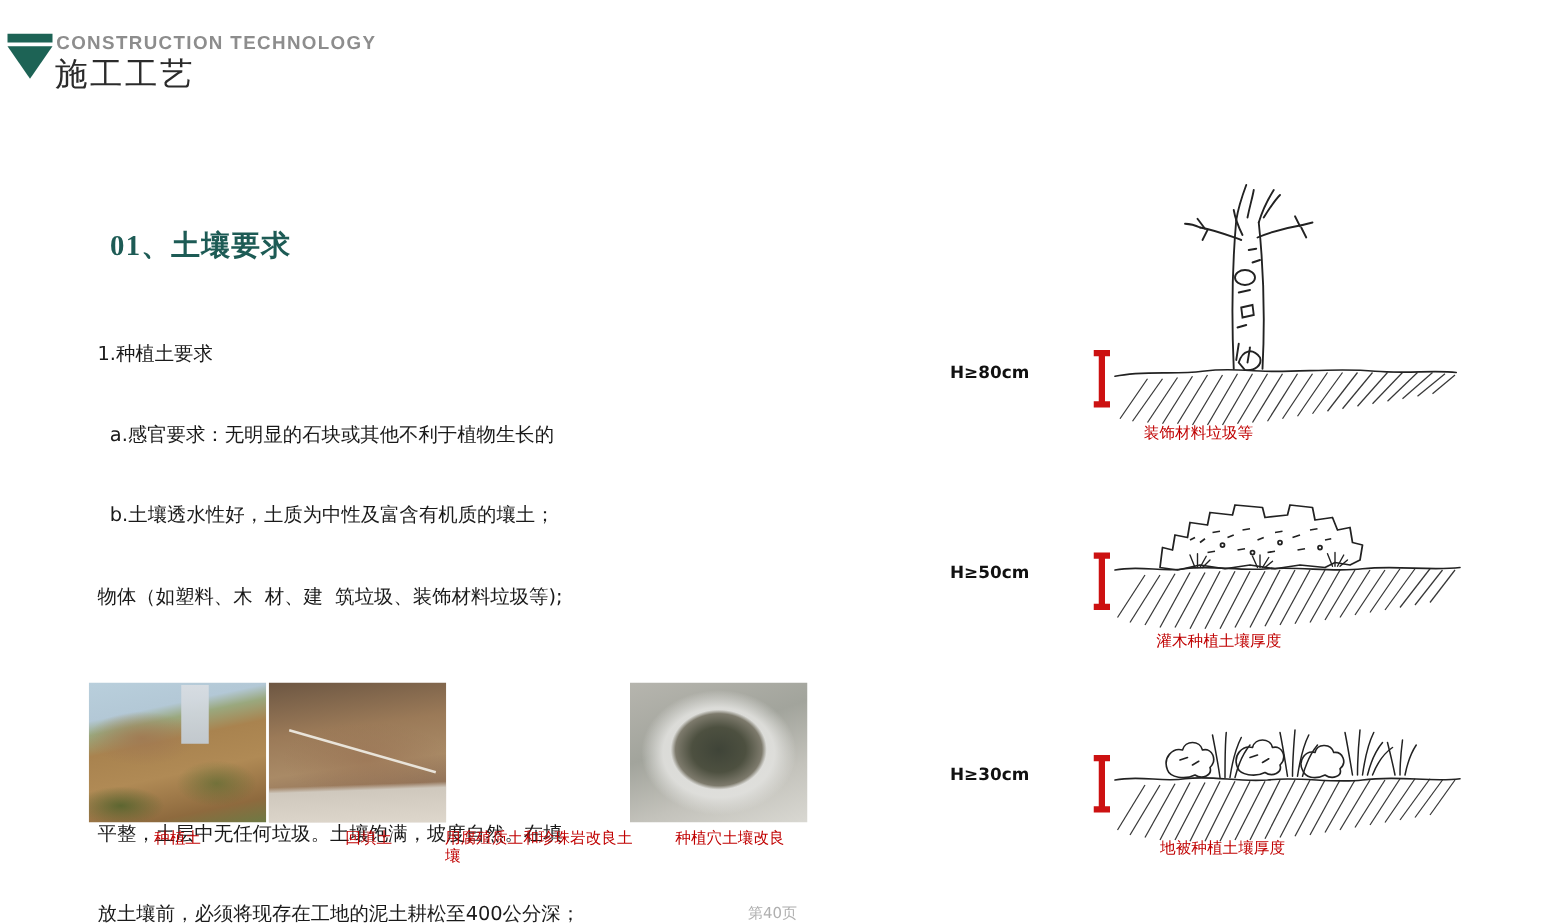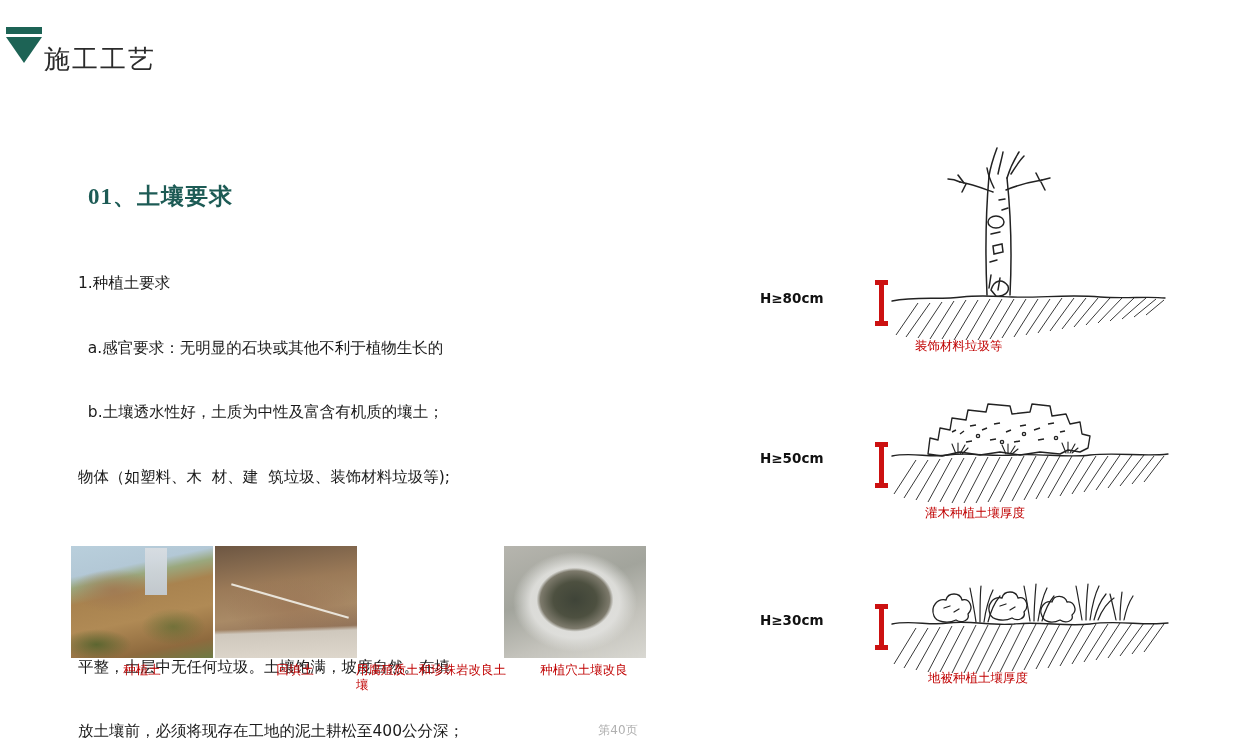--- a/index.html
+++ b/index.html
@@ -104,20 +104,21 @@
 </head>
 <body>
 
 <div class="slide">
 
   <div class="header">
     <div class="logo-mark">
       <div class="logo-bar"></div>
       <div class="logo-tri"></div>
     </div>
+    <div class="title-en">CONSTRUCTION TECHNOLOGY</div>
     <div class="title-cn">施工工艺</div>
   </div>
 
   <div class="section-title">01、土壤要求</div>
 
   <div class="body-text">
     <div class="para p1">
       <span class="indent0">1.种植土要求</span>
       <span class="indent0">  a.感官要求：无明显的石块或其他不利于植物生长的</span>
       <span class="indent0">  b.土壤透水性好，土质为中性及富含有机质的壤土；</span>

